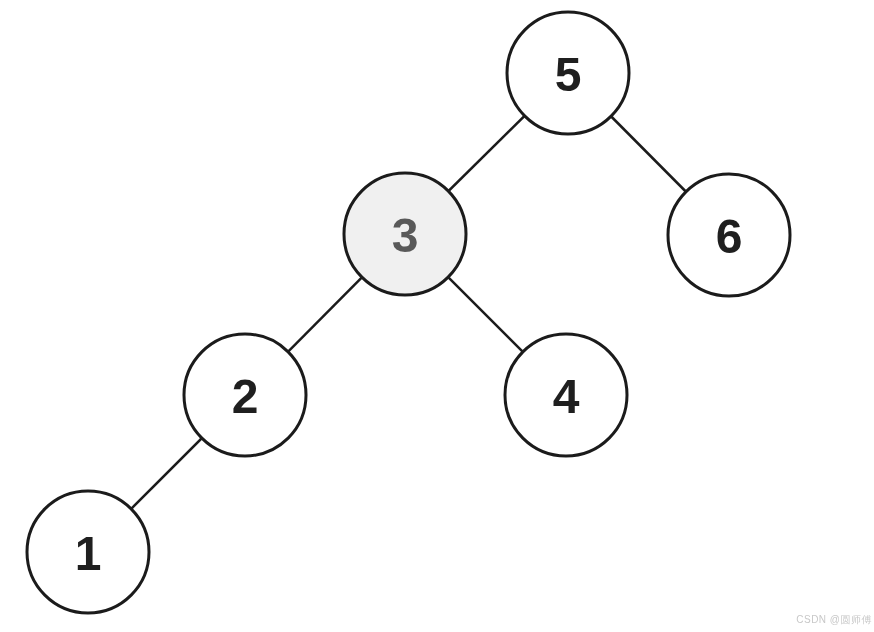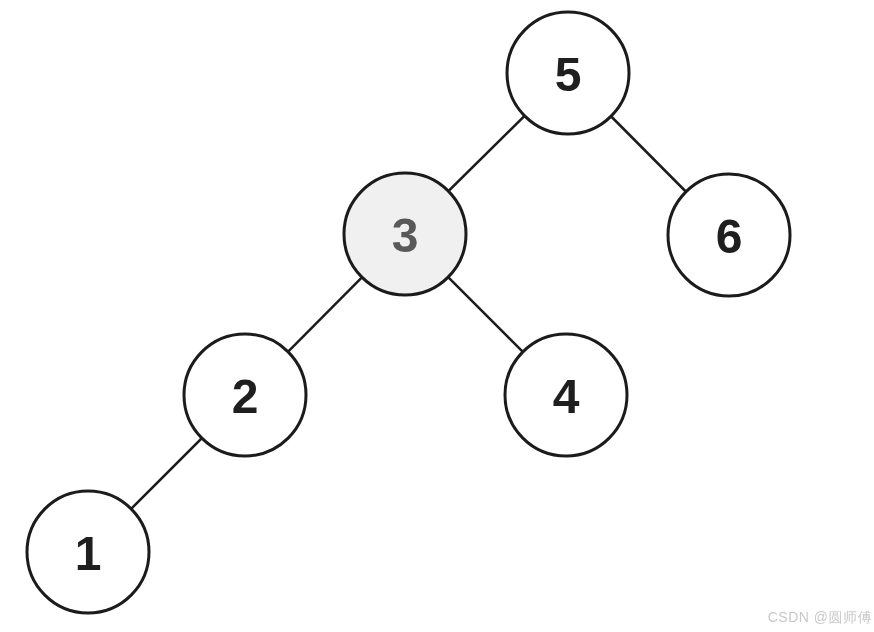--- a/index.html
+++ b/index.html
@@ -21,21 +21,21 @@
     background: #ffffff;
   }
   svg text {
     font-family: "Liberation Sans", "DejaVu Sans", sans-serif;
     font-weight: bold;
   }
   .watermark {
     position: absolute;
     right: 2px;
     bottom: 5px;
-    font-size: 14px;
+    font-size: 10px;
     letter-spacing: 0.5px;
     user-select: none;
   }
 </style>
 </head>
 <body>
 
 <div class="canvas" style="background: rgb(255, 255, 255);">
   <svg width="874" height="632" viewBox="0 0 874 632" xmlns="http://www.w3.org/2000/svg">
       <line x1="568" y1="73" x2="405" y2="234" stroke="#1b1b1b" stroke-width="2.5"></line>

